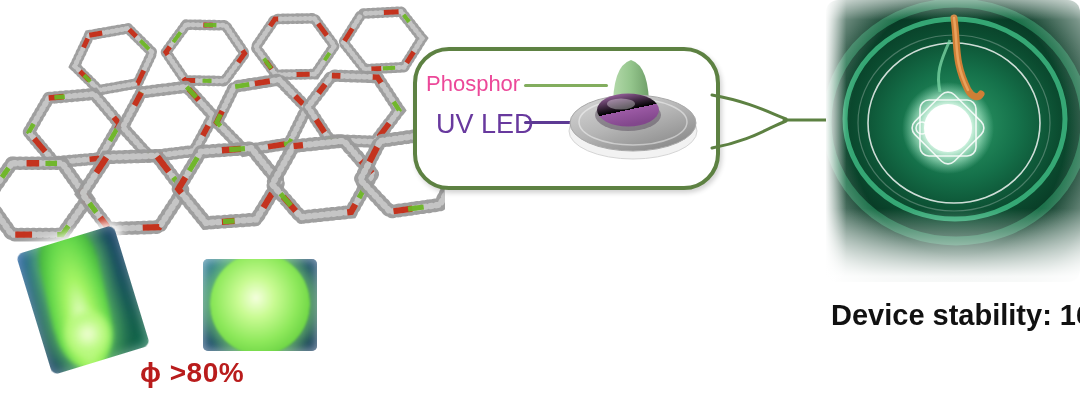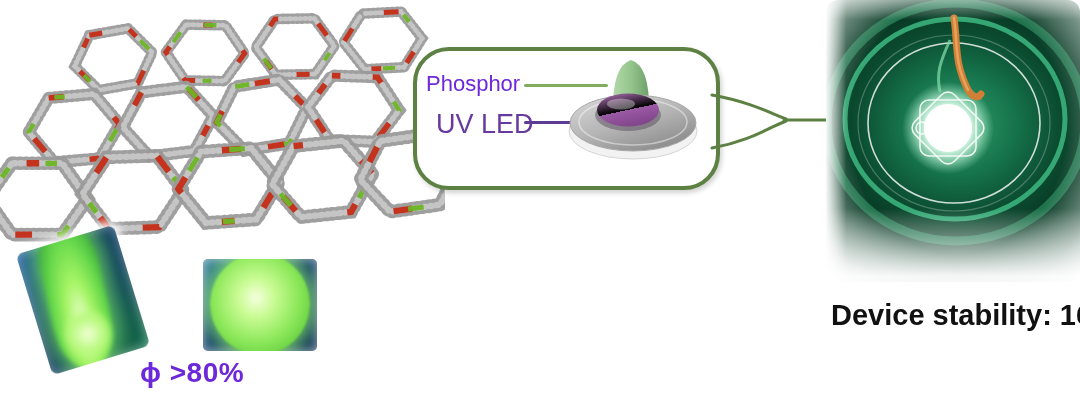--- a/index.html
+++ b/index.html
@@ -39,34 +39,34 @@
   }
   .pellet-glow{
     position:absolute;left:6%;top:-6%;width:88%;height:110%;border-radius:50%;
     background:radial-gradient(ellipse at 46% 44%, #f4ffdd 0%, #c9fb93 24%, #8fe95c 54%, #62ce3d 80%, rgba(70,170,60,.45) 100%);
     filter:blur(1.2px);
     box-shadow:0 0 16px 6px rgba(145,240,110,.7);
   }
   
   .phi-label{
     position:absolute;left:140px;top:357px;width:140px;
-    font-size:28px;font-weight:bold;color:#6d28d9;letter-spacing:.5px;
+    font-size:28px;font-weight:bold;color:#b91c1c;letter-spacing:.5px;
   }
   .stability-label{
     position:absolute;left:831px;top:299px;
     font-size:29px;font-weight:bold;color:#111;white-space:nowrap;
   }
   
   .device-box{
     position:absolute;left:413px;top:47px;width:299px;height:135px;
     border:4px solid #5d8142;border-radius:36px;background:#fff;
     box-shadow:2px 3px 5px rgba(0,0,0,.18);
   }
   .phosphor-label{
-    position:absolute;left:426px;top:71px;font-size:22px;color:#6d28d9;
+    position:absolute;left:426px;top:71px;font-size:22px;color:#ec4899;
   }
   .uvled-label{
     position:absolute;left:436px;top:109px;font-size:27px;color:#68399e;
   }
   .phosphor-line{position:absolute;left:524px;top:84px;width:84px;height:3px;background:#82ad5e;border-radius:2px;}
   .uvled-line{position:absolute;left:524px;top:121px;width:74px;height:3px;background:#5d3a94;border-radius:2px;}
   .device-illustration{position:absolute;left:552px;top:42px;width:170px;height:145px;}
   .callout-lines{position:absolute;left:702px;top:78px;width:140px;height:92px;}
   
   .led-photo{position:absolute;left:826px;top:0;width:254px;height:282px;}

